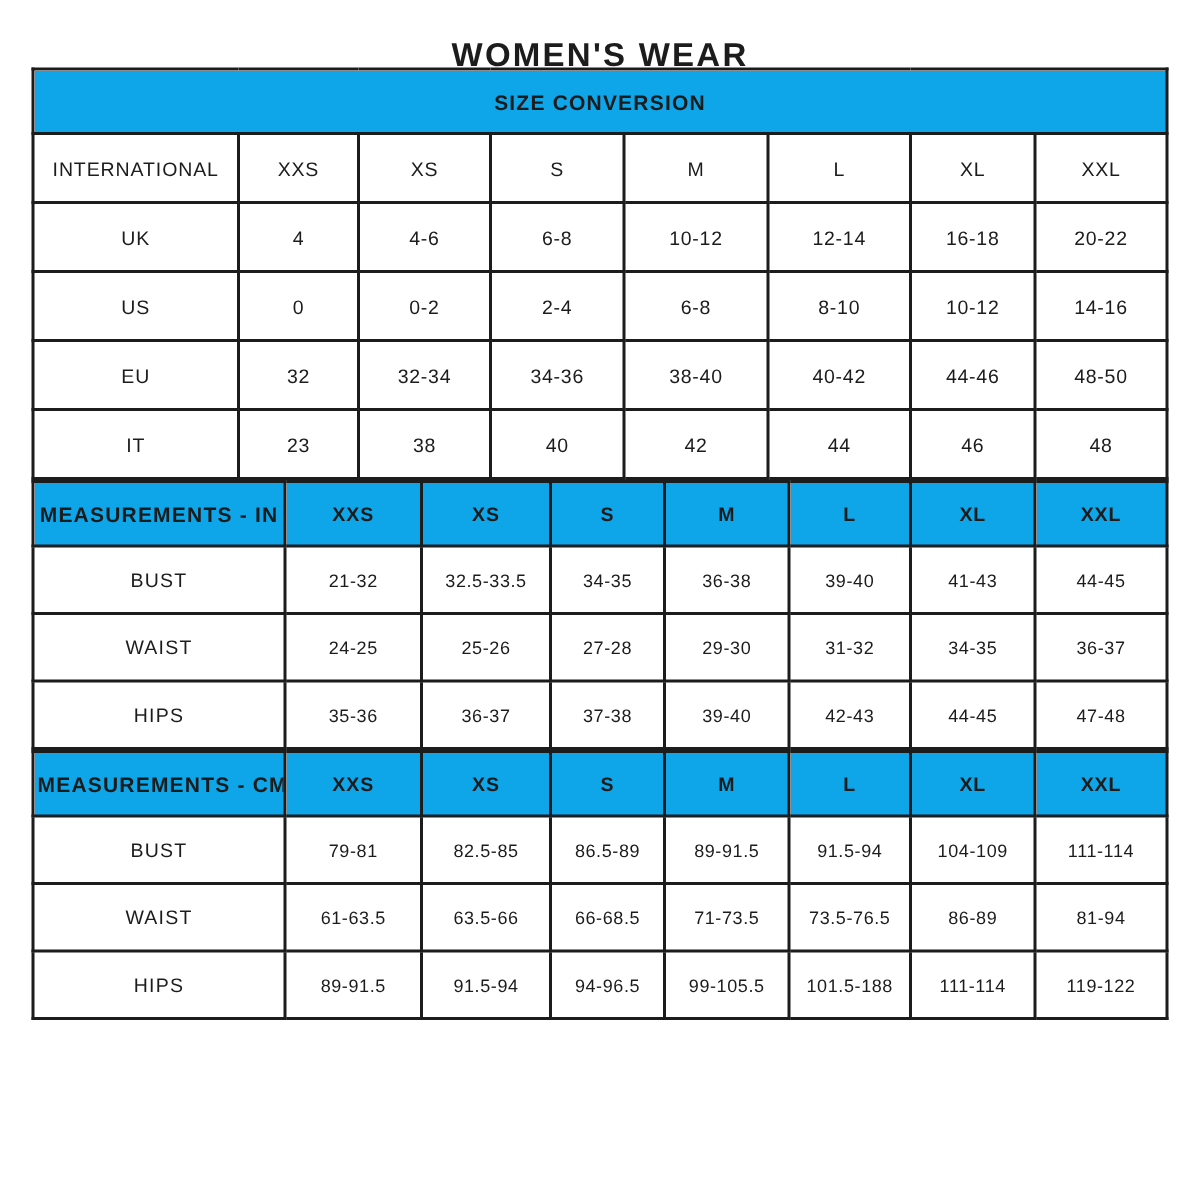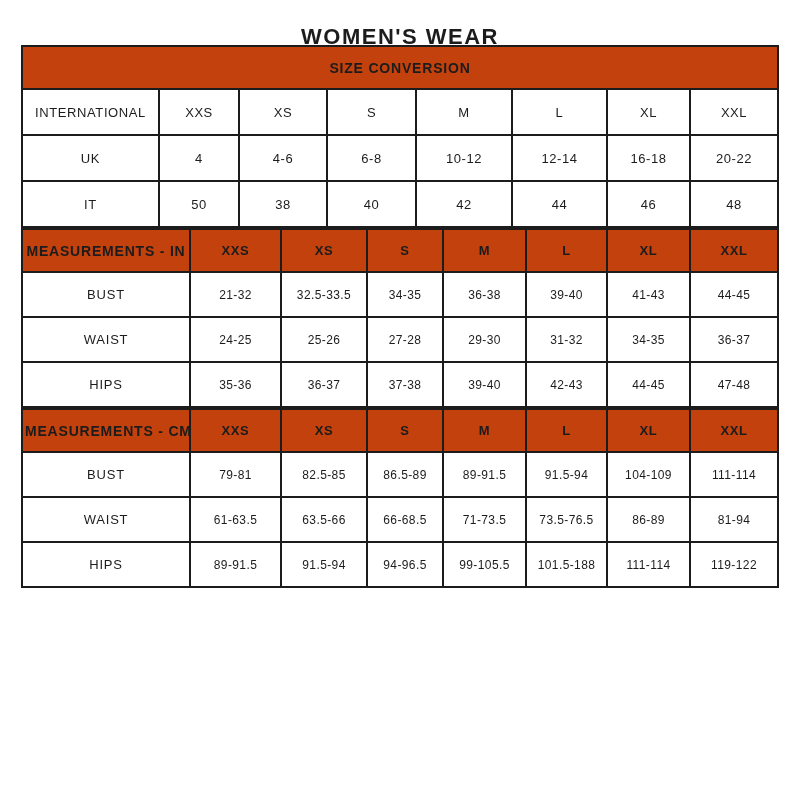--- a/index.html
+++ b/index.html
@@ -33,21 +33,21 @@
     text-align: center;
   }
   .tbl th, .tbl td {
     border: 2px solid #1c1c1c;
     padding: 0 2px;
     overflow: hidden;
     white-space: nowrap;
   }
   
   .gray {
-    background: #c2410c;
+    background: #0ea5e9;
   }
   th.section-title {
     font-size: 14px;
     font-weight: bold;
     letter-spacing: 0.8px;
     height: 41px;
   }
   th.size-head-bold {
     font-size: 13px;
     font-weight: bold;
@@ -100,22 +100,42 @@
         <td class="lbl">UK</td>
         <td>4</td>
         <td>4-6</td>
         <td>6-8</td>
         <td>10-12</td>
         <td>12-14</td>
         <td>16-18</td>
         <td>20-22</td>
       </tr>
       <tr>
+        <td class="lbl">US</td>
+        <td>0</td>
+        <td>0-2</td>
+        <td>2-4</td>
+        <td>6-8</td>
+        <td>8-10</td>
+        <td>10-12</td>
+        <td>14-16</td>
+      </tr>
+      <tr>
+        <td class="lbl">EU</td>
+        <td>32</td>
+        <td>32-34</td>
+        <td>34-36</td>
+        <td>38-40</td>
+        <td>40-42</td>
+        <td>44-46</td>
+        <td>48-50</td>
+      </tr>
+      <tr>
         <td class="lbl">IT</td>
-        <td>50</td>
+        <td>23</td>
         <td>38</td>
         <td>40</td>
         <td>42</td>
         <td>44</td>
         <td>46</td>
         <td>48</td>
       </tr>
     </tbody>
   </table>
 

